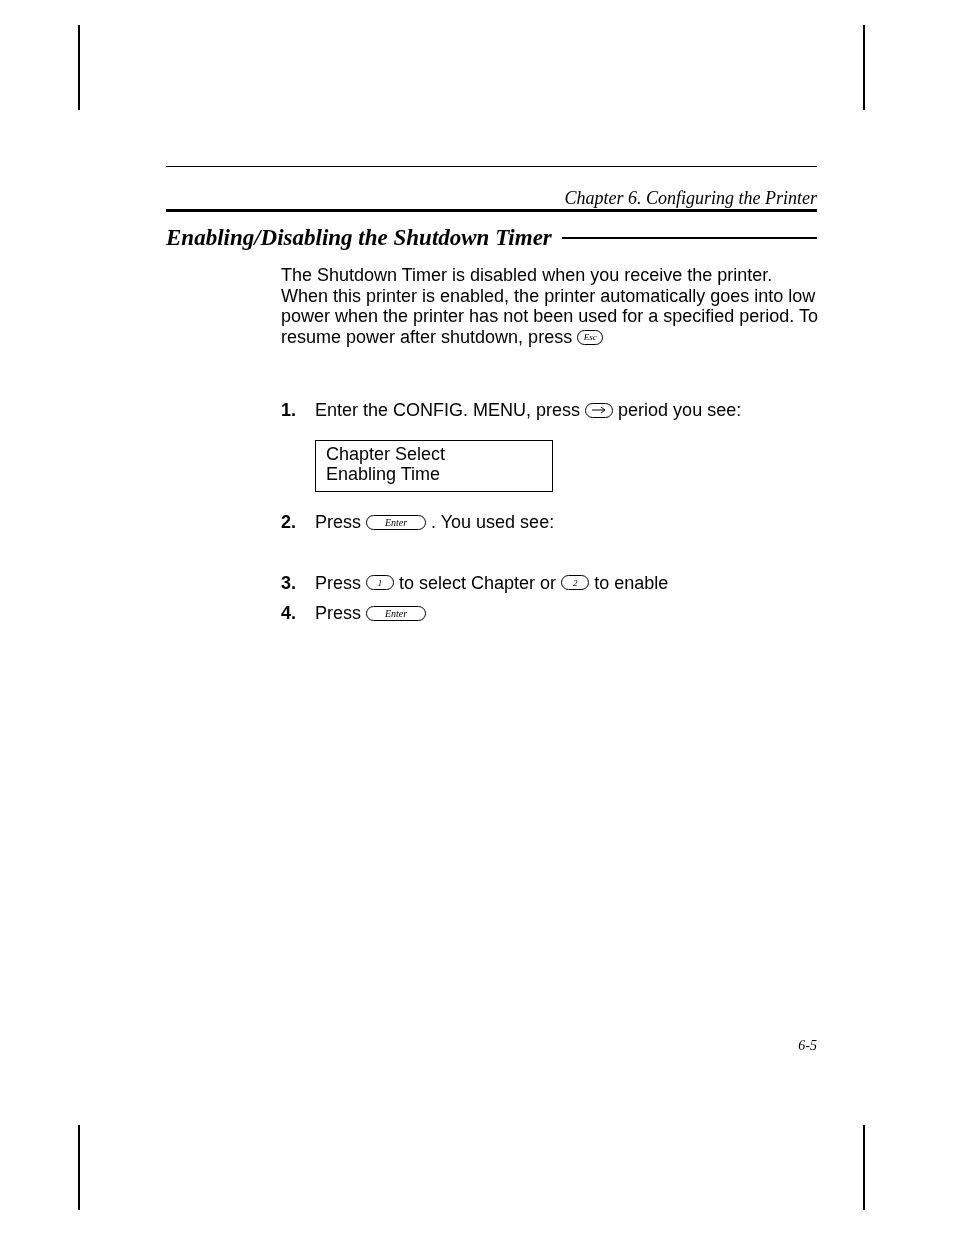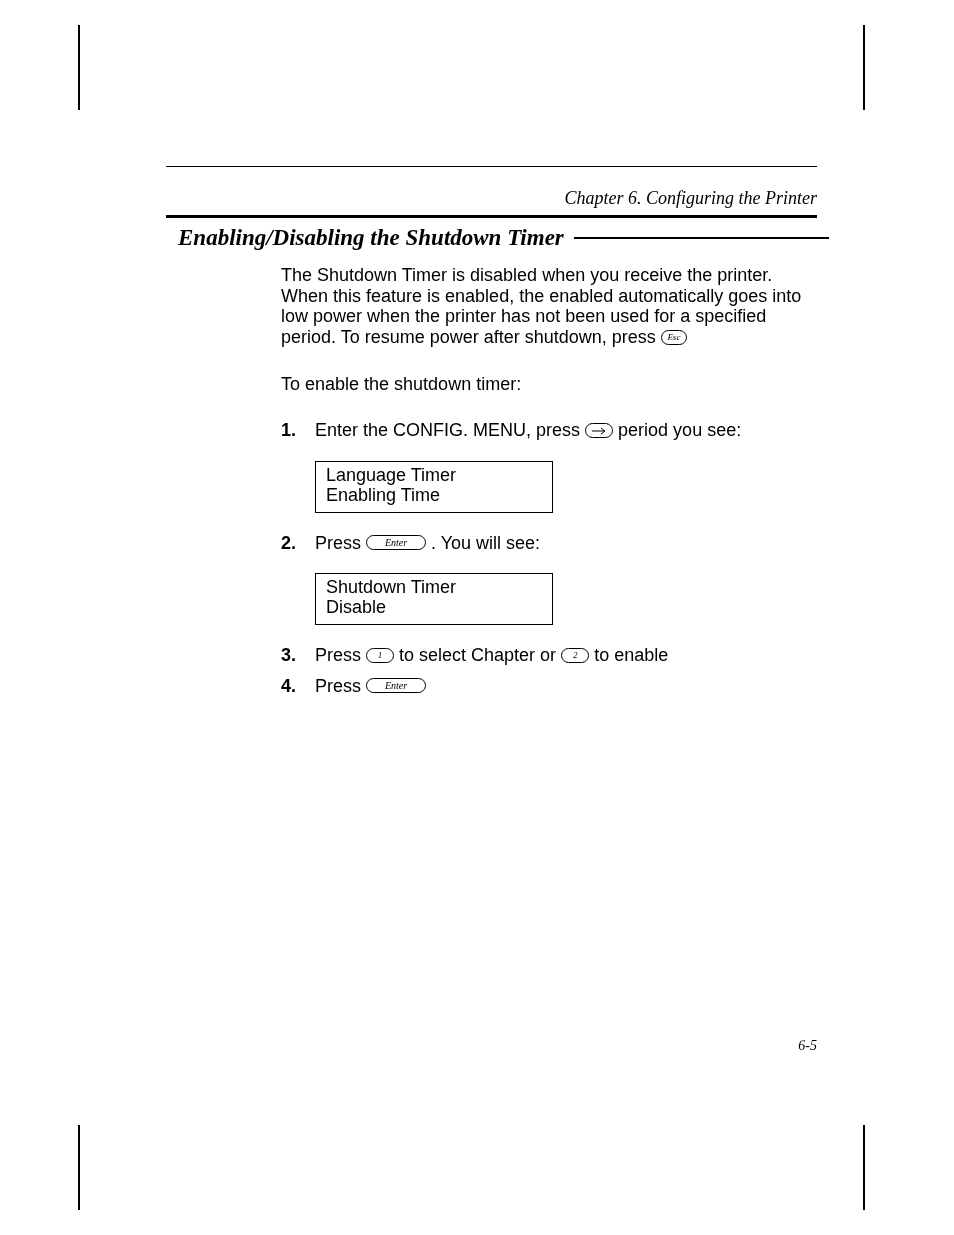--- a/index.html
+++ b/index.html
@@ -58,25 +58,24 @@
   .chapter-header {
     position: absolute;
     left: 166px;
     top: 188px;
     width: 651px;
     border-bottom: 3px solid #000;
     text-align: right;
     font-family: "Palatino Linotype", Palatino, "Book Antiqua", Georgia, serif;
     font-style: italic;
     font-size: 18px;
-    padding-bottom: 6px;
   }
   .section-row {
     position: absolute;
-    left: 178px;
+    left: 166px;
     top: 225px;
     width: 651px;
     display: flex;
     align-items: center;
   }
   .section-title {
     font-family: "Palatino Linotype", Palatino, "Book Antiqua", Georgia, serif;
     font-style: italic;
     font-weight: bold;
     font-size: 23px;
@@ -183,65 +182,60 @@
   <div class="chapter-header">Chapter 6.  Configuring the Printer</div>
 
   <div class="section-row">
     <div class="section-title">Enabling/Disabling the Shutdown Timer</div>
     <div class="section-rule"></div>
   </div>
 
   <div class="body-col">
 
     <p>
-      <span>The Shutdown Timer is disabled when you receive the printer. When this feature is enabled, the enabled automatically goes into low power when the printer has not been used for a specified period.  To resume power after shutdown, press  </span>
+      <span>The Shutdown Timer is disabled when you receive the printer. When this printer is enabled, the printer automatically goes into low power when the printer has not been used for a specified period.  To resume power after shutdown, press  </span>
       <span class="key-pill key-esc">Esc</span>
     </p>
 
     <div class="gap-md"></div>
 
-    <p>To enable the shutdown timer:</p>
 
     <div class="gap-md"></div>
 
     <div class="step-row">
       <div class="step-num">1.</div>
       <div class="step-txt">
         <span>Enter the CONFIG. MENU, press </span>
         <span class="key-pill key-arrow">
           <svg viewBox="0 0 16 8">
               <line x1="1" y1="4" x2="13" y2="4" stroke="#000" stroke-width="1"></line>
               <polyline points="10,1 14,4 10,7" fill="none" stroke="#000" stroke-width="1"></polyline>
             </svg>
         </span>
         <span> period you see:</span>
       </div>
     </div>
 
     <div class="gap-sm"></div>
     <div class="display-box">
-      <div>Language Timer</div>
+      <div>Chapter Select</div>
       <div>Enabling Time</div>
     </div>
     <div class="gap-sm"></div>
 
     <div class="step-row">
       <div class="step-num">2.</div>
       <div class="step-txt">
         <span>Press </span>
         <span class="key-pill key-enter">Enter</span>
-        <span> .  You will see:</span>
-      </div>
-    </div>
-
-    <div class="gap-sm"></div>
-    <div class="display-box">
-      <div>Shutdown Timer</div>
-      <div>Disable</div>
-    </div>
+        <span> .  You used see:</span>
+      </div>
+    </div>
+
+    <div class="gap-sm"></div>
     <div class="gap-sm"></div>
 
     <div class="step-row">
       <div class="step-num">3.</div>
       <div class="step-txt">
         <span>Press </span>
         <span class="key-pill key-num">1</span>
         <span> to select Chapter or </span>
         <span class="key-pill key-num">2</span>
         <span> to enable</span>

